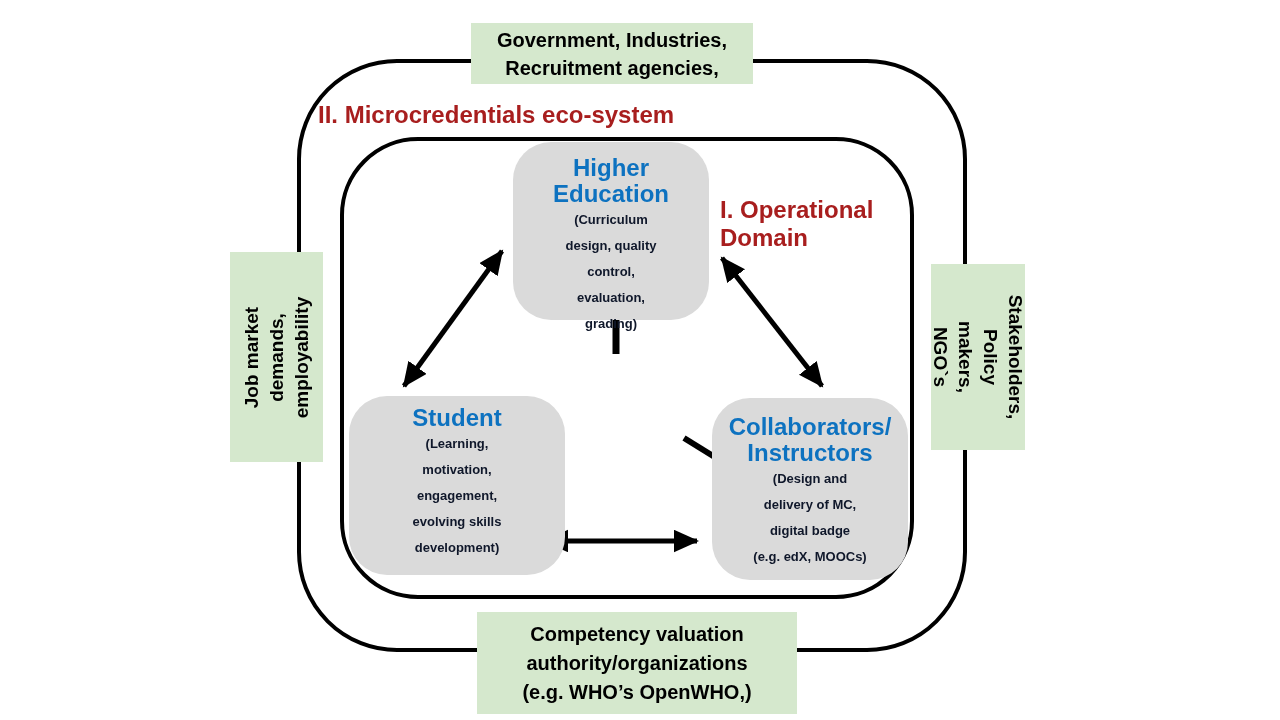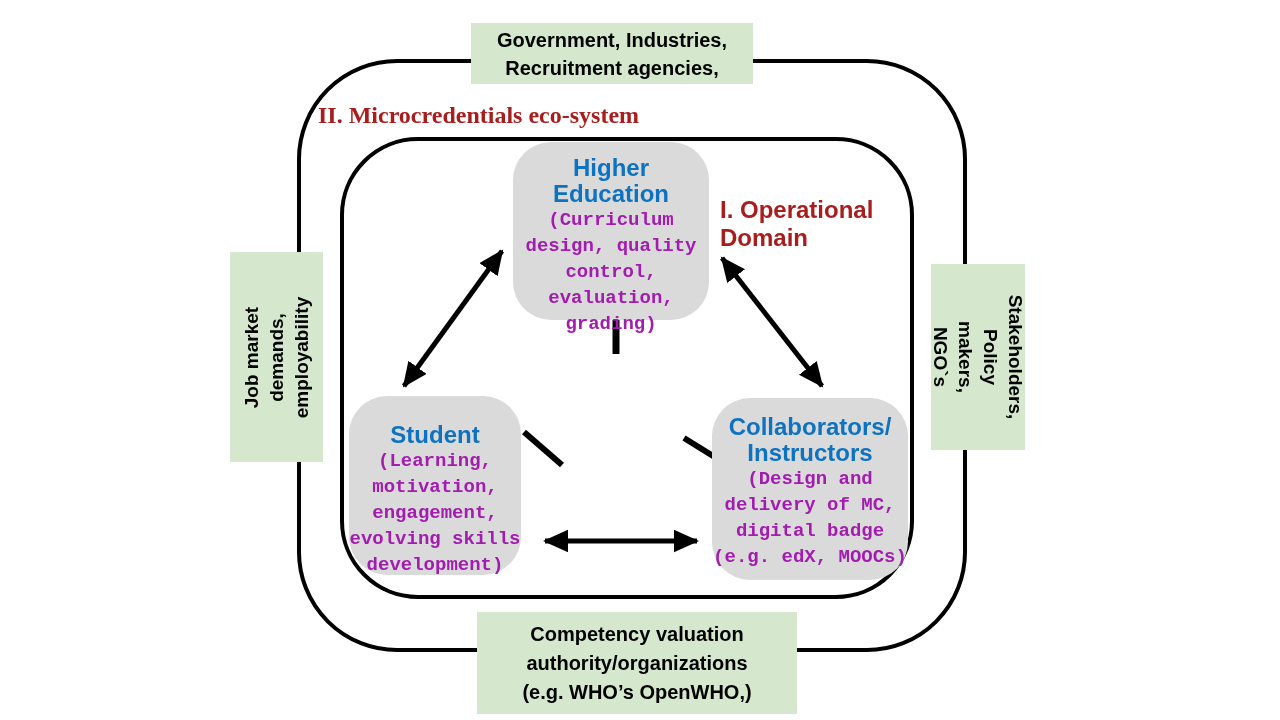--- a/index.html
+++ b/index.html
@@ -52,35 +52,35 @@
   .rot-ccw { transform: rotate(-90deg); width: 200px; text-align: center; }
   .rot-cw  { transform: rotate(90deg);  width: 176px; text-align: center; }
 
   
   .red-title {
     position: absolute;
     color: var(--dark-red, #a81e1e);
     font-size: 24px;
     line-height: 28px;
   }
-  .title-outer { left: 318px; top: 101px; font-family: Liberation Serif, serif; }
+  .title-outer { left: 318px; top: 101px; }
   .title-inner { left: 720px; top: 196px; width: 180px; text-align: left; }
 
   
   .node {
     position: absolute;
     background: var(--node-gray, #dadada);
     border-radius: 38px;
     text-align: center;
     box-sizing: border-box;
   }
   .node-title { color: var(--heading-blue, #0d72c0); font-size: 24px; line-height: 26px; }
-  .node-body  { color: #a21caf; font-size: 19px; line-height: 26px; font-family: Liberation Mono, monospace; }
+  .node-body  { color: #0f172a; font-size: 13px; line-height: 26px; }
   .node-he      { left: 513px; top: 142px; width: 196px; height: 178px; padding-top: 13px; }
-  .node-student { left: 349px; top: 396px; width: 172px; height: 179px; padding-top: 26px; }
+  .node-student { left: 349px; top: 396px; width: 216px; height: 179px; padding-top: 9px; }
   .node-collab  { left: 712px; top: 398px; width: 196px; height: 182px; padding-top: 16px; }
 
   
   .center-circle {
     position: absolute;
     left: 544px; top: 350px;
     width: 154px; height: 142px;
     border-radius: 50%;
     background: var(--circle-blue, #b4c7e7);
     display: flex;

